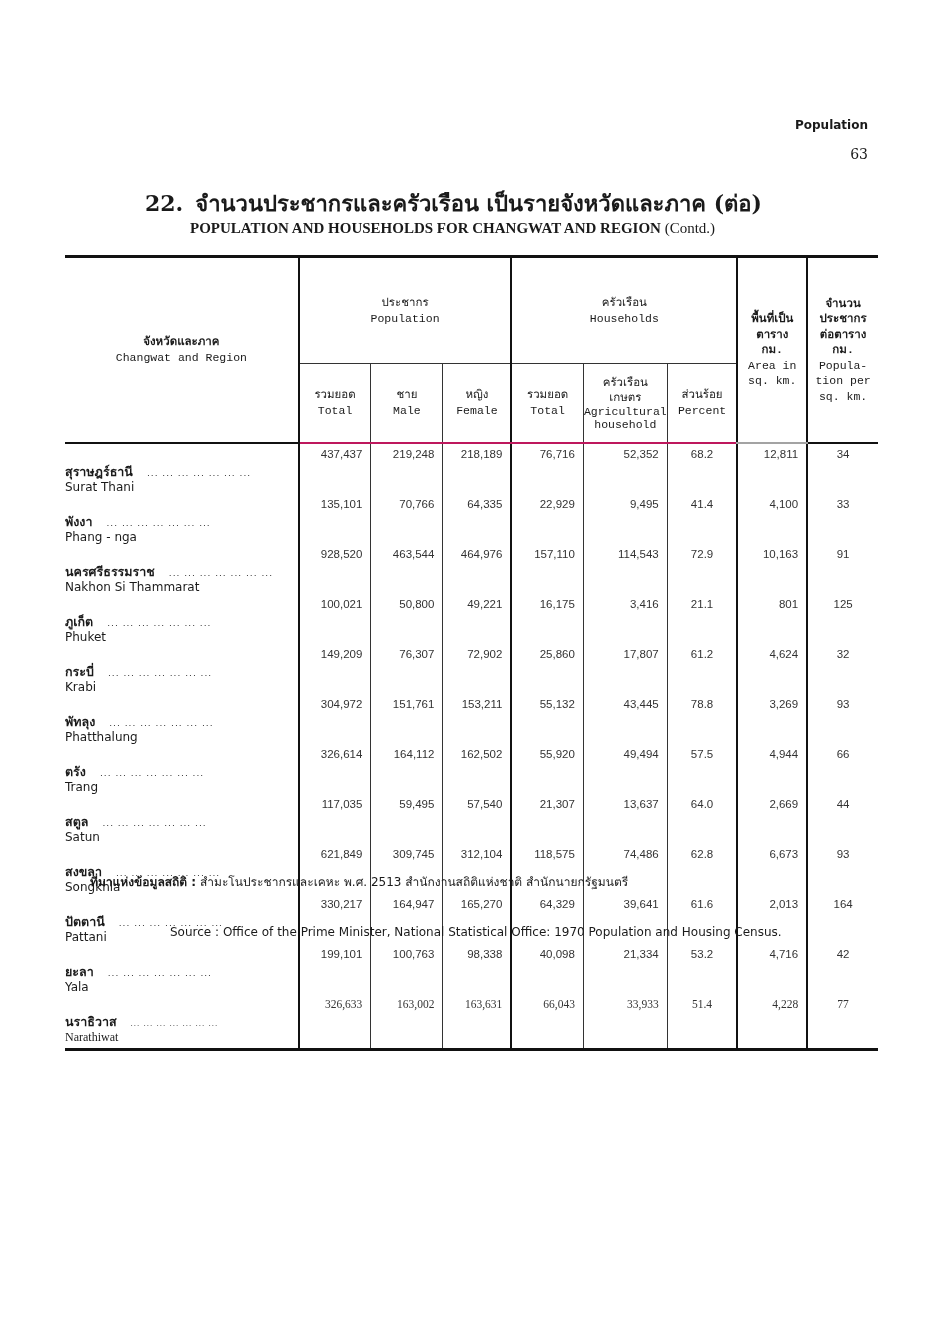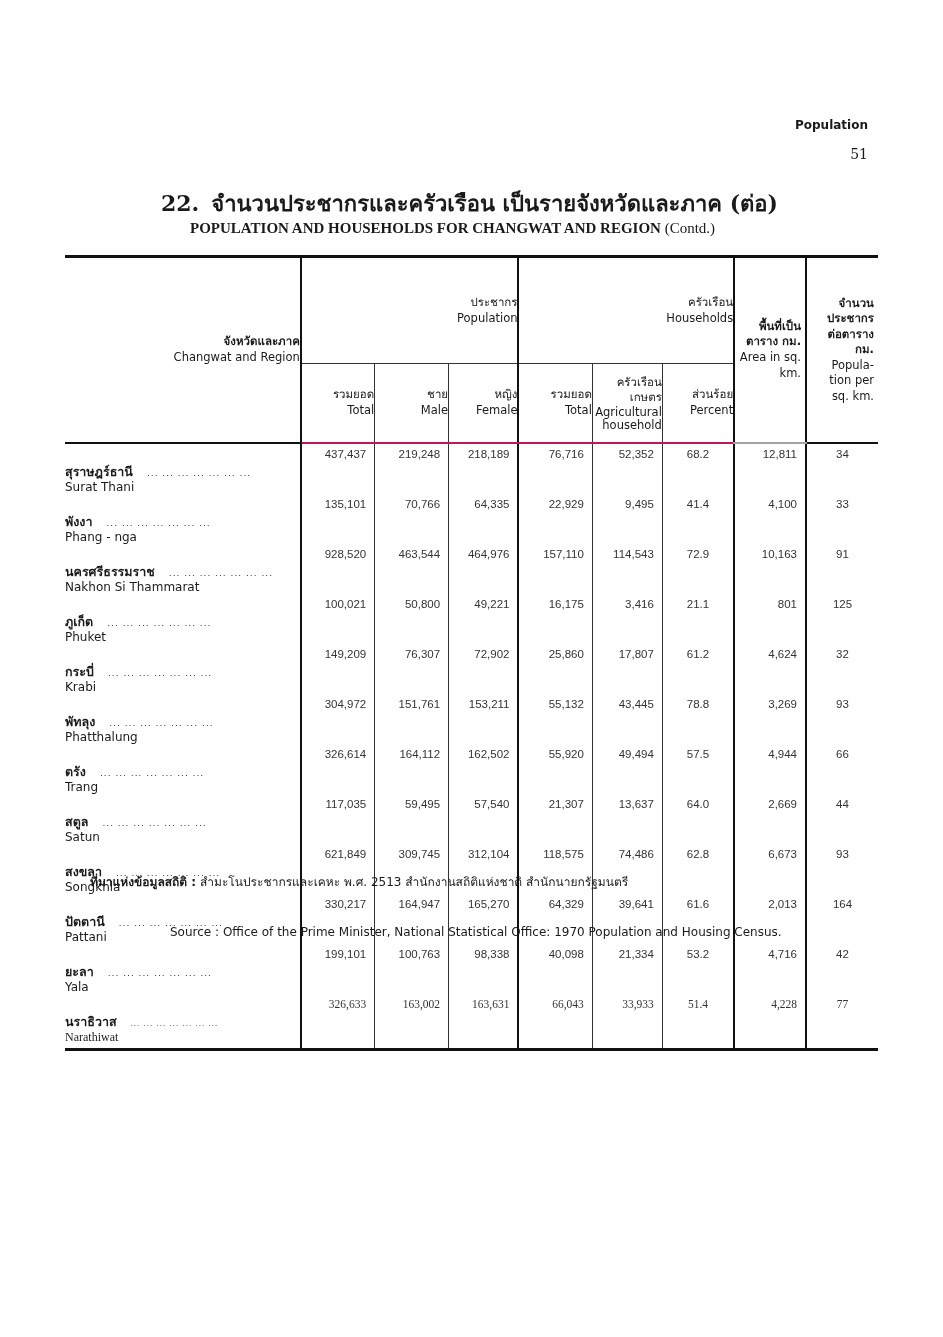--- a/index.html
+++ b/index.html
@@ -1,27 +1,27 @@
 <!DOCTYPE html>
 <html><head>
 <meta charset="utf-8">
 <style>
   html, body { margin: 0; padding: 0; background: #ffffff; }
   body { width: 943px; height: 1337px; position: relative; font-family: "DejaVu Sans", sans-serif; color: #1a1a1a; overflow: hidden; }
   .section { position: absolute; right: 75px; top: 118px; font-size: 12px; font-weight: bold; }
   .pageno { position: absolute; right: 75px; top: 146px; font-size: 14px; font-family: "DejaVu Serif", serif; }
-  .title-th { position: absolute; left: 145px; top: 186px; font-size: 22px; font-family: "DejaVu Serif", serif; font-weight: bold; white-space: nowrap; margin-left: 16px; }
+  .title-th { position: absolute; left: 145px; top: 186px; font-size: 22px; font-family: "DejaVu Serif", serif; font-weight: bold; white-space: nowrap; }
   .title-th .num { margin-right: 12px; }
   .title-en { position: absolute; left: 190px; top: 220px; font-size: 15px; font-family: "Liberation Serif", serif; font-weight: bold; white-space: nowrap; }
   .title-en .contd { font-weight: normal; }
 
   table.main { position: absolute; left: 65px; top: 255px; width: 813px; border-collapse: collapse; font-size: 11.5px; }
   table.main th, table.main td { padding: 0; }
   .hdr-top { border-top: 3px solid #111; }
-  th { font-weight: normal; vertical-align: middle; text-align: right; line-height: 1.35; }
+  th { font-weight: normal; vertical-align: middle; text-align: center; line-height: 1.35; font-family: Liberation Mono, monospace; }
   th.vline, td.vline { border-left: 2px solid #111; }
   th.tline, td.tline { border-left: 1px solid #333; }
   th.grp { height: 105px; border-bottom: 1px solid #333; }
   th.sub { height: 78px; border-bottom: 2px solid #be185d; }
   th.name-h { width: 235px; border-bottom: 2px solid #111; }
   .bold-th { font-weight: bold; }
   td { height: 35.5px; vertical-align: top; }
   td.num { text-align: right; padding-right: 8px !important; padding-top: 4px !important; font-family: "Liberation Sans", sans-serif; font-size: 11.5px; color: #333; }
   td.ctr { text-align: center; padding-top: 4px !important; font-family: "Liberation Sans", sans-serif; font-size: 11.5px; color: #333; }
   td.name { position: relative; }
@@ -31,21 +31,21 @@
   tr.last td { border-bottom: 3px solid #111; padding-bottom: 4px; font-family: Liberation Serif, serif; }
 
   .src-th { position: absolute; left: 90px; top: 872px; font-size: 12px; white-space: nowrap; }
   .src-th .lbl { font-weight: bold; }
   .src-en { position: absolute; left: 170px; top: 925px; font-size: 12px; white-space: nowrap; }
 </style>
 </head>
 <body>
 
 <div class="section">Population</div>
-<div class="pageno">51</div>
+<div class="pageno">63</div>
 
 <div class="title-th">
   <span class="num">22.</span><span>จำนวนประชากรและครัวเรือน เป็นรายจังหวัดและภาค (ต่อ)</span>
 </div>
 <div class="title-en">
   <span>POPULATION AND HOUSEHOLDS FOR CHANGWAT AND REGION</span>
   <span class="contd">(Contd.)</span>
 </div>
 
 <table class="main">

